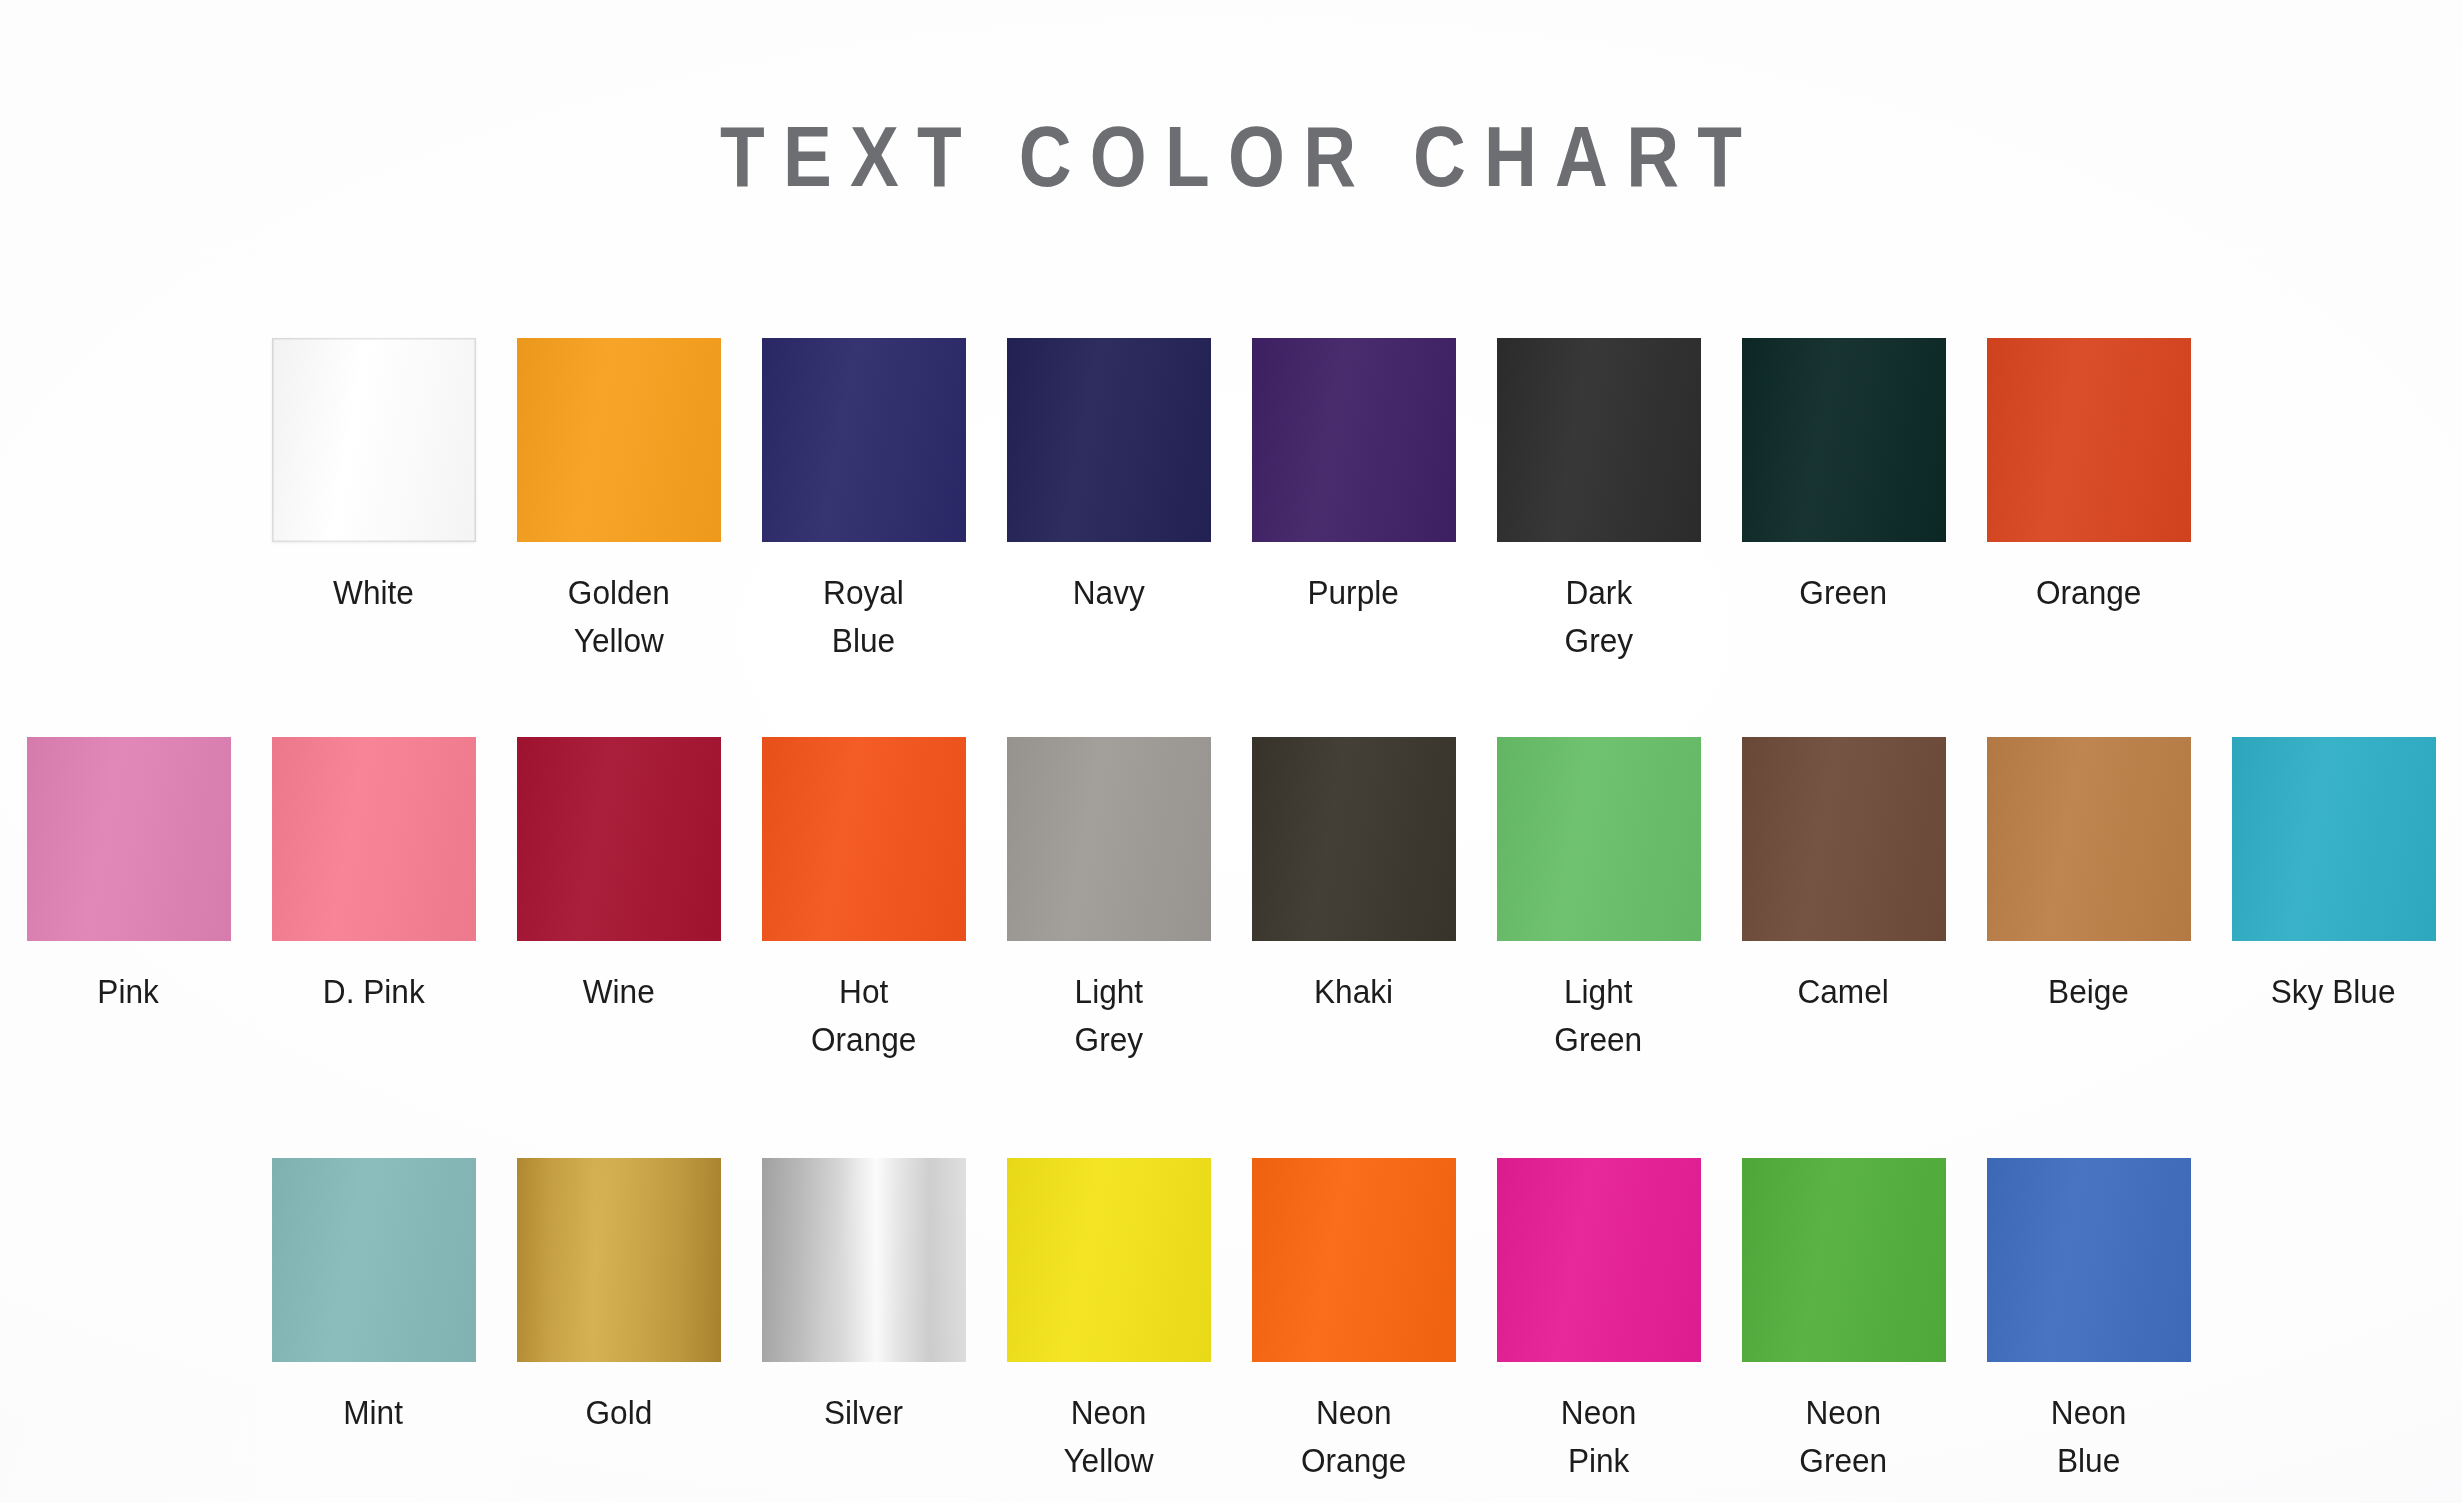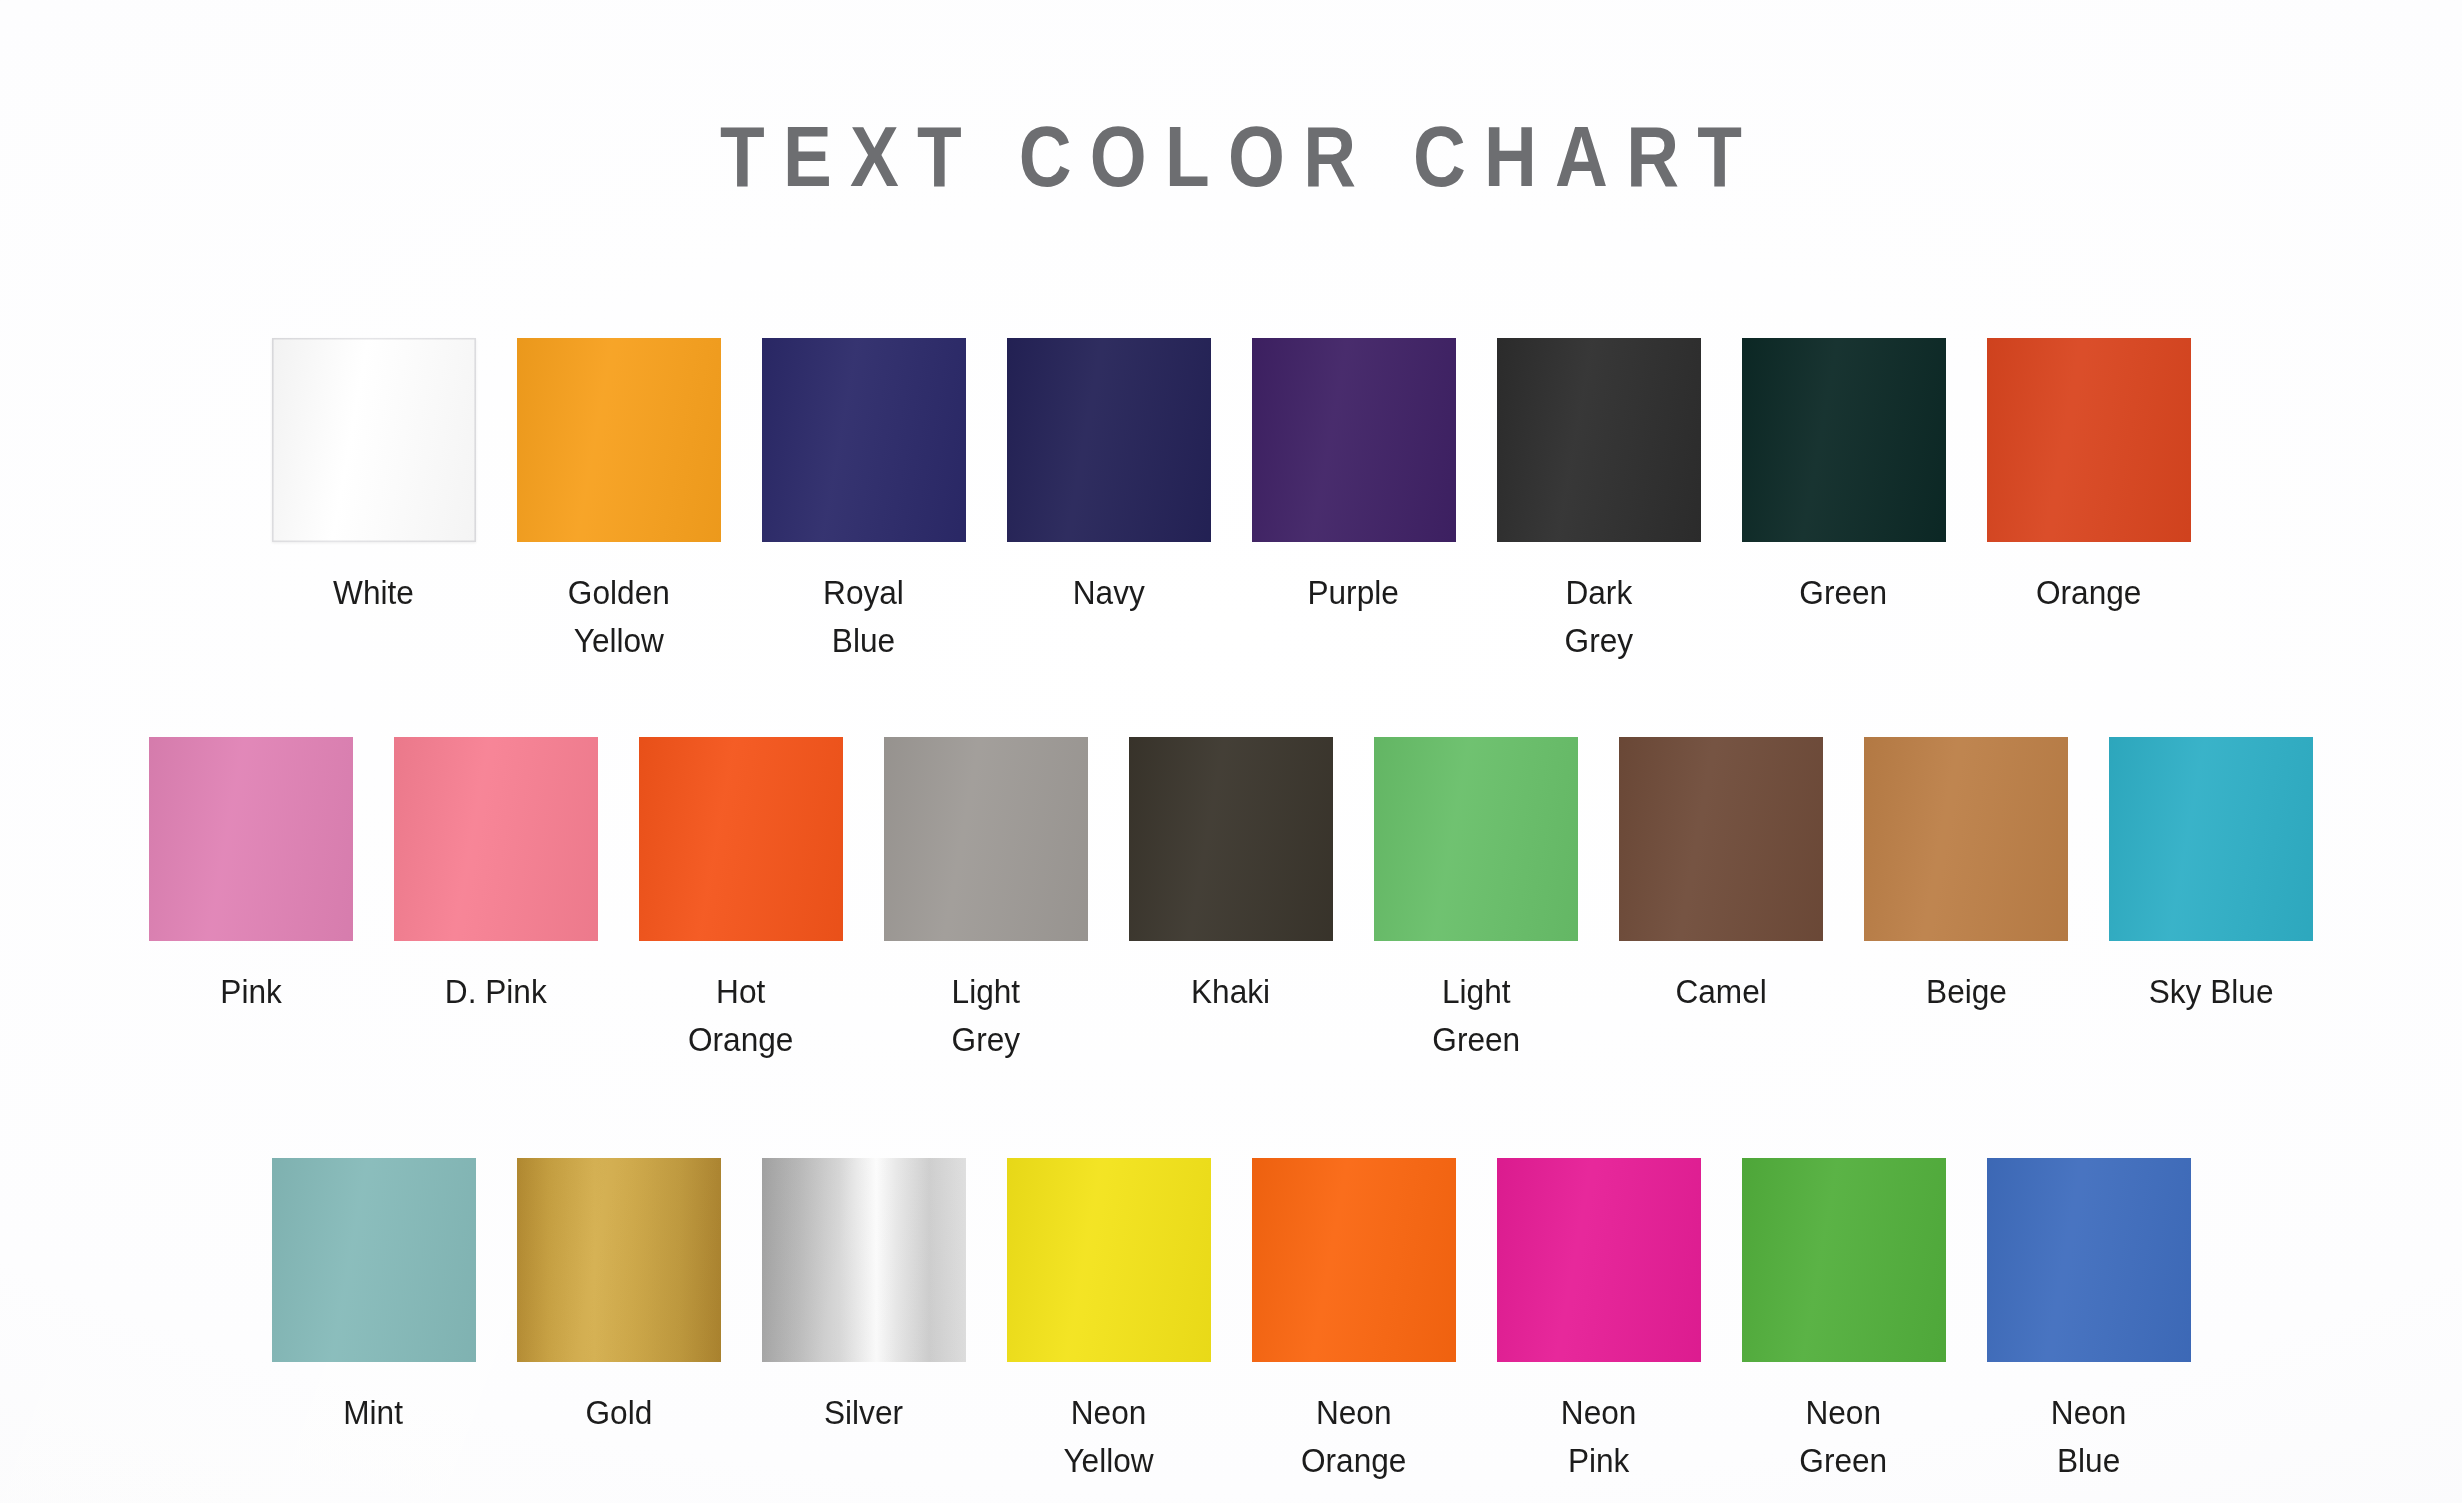--- a/index.html
+++ b/index.html
@@ -145,20 +145,24 @@
   <div class="swatch-grid" id="row-2">
       <div class="swatch-cell">
         <div class="swatch-chip" style="background: rgb(224, 130, 181);"></div>
         <div class="swatch-label" style="color: rgb(28, 28, 28);">Pink</div>
       </div>
       <div class="swatch-cell">
         <div class="swatch-chip" style="background: rgb(247, 127, 146);"></div>
         <div class="swatch-label" style="color: rgb(28, 28, 28);">D. Pink</div>
       </div>
       <div class="swatch-cell">
+        <div class="swatch-chip" style="background: rgb(166, 19, 49);"></div>
+        <div class="swatch-label" style="color: rgb(28, 28, 28);">Wine</div>
+      </div>
+      <div class="swatch-cell">
         <div class="swatch-chip" style="background: rgb(244, 84, 26);"></div>
         <div class="swatch-label" style="color: rgb(28, 28, 28);">Hot
 Orange</div>
       </div>
       <div class="swatch-cell">
         <div class="swatch-chip" style="background: rgb(158, 154, 150);"></div>
         <div class="swatch-label" style="color: rgb(28, 28, 28);">Light
 Grey</div>
       </div>
       <div class="swatch-cell">

